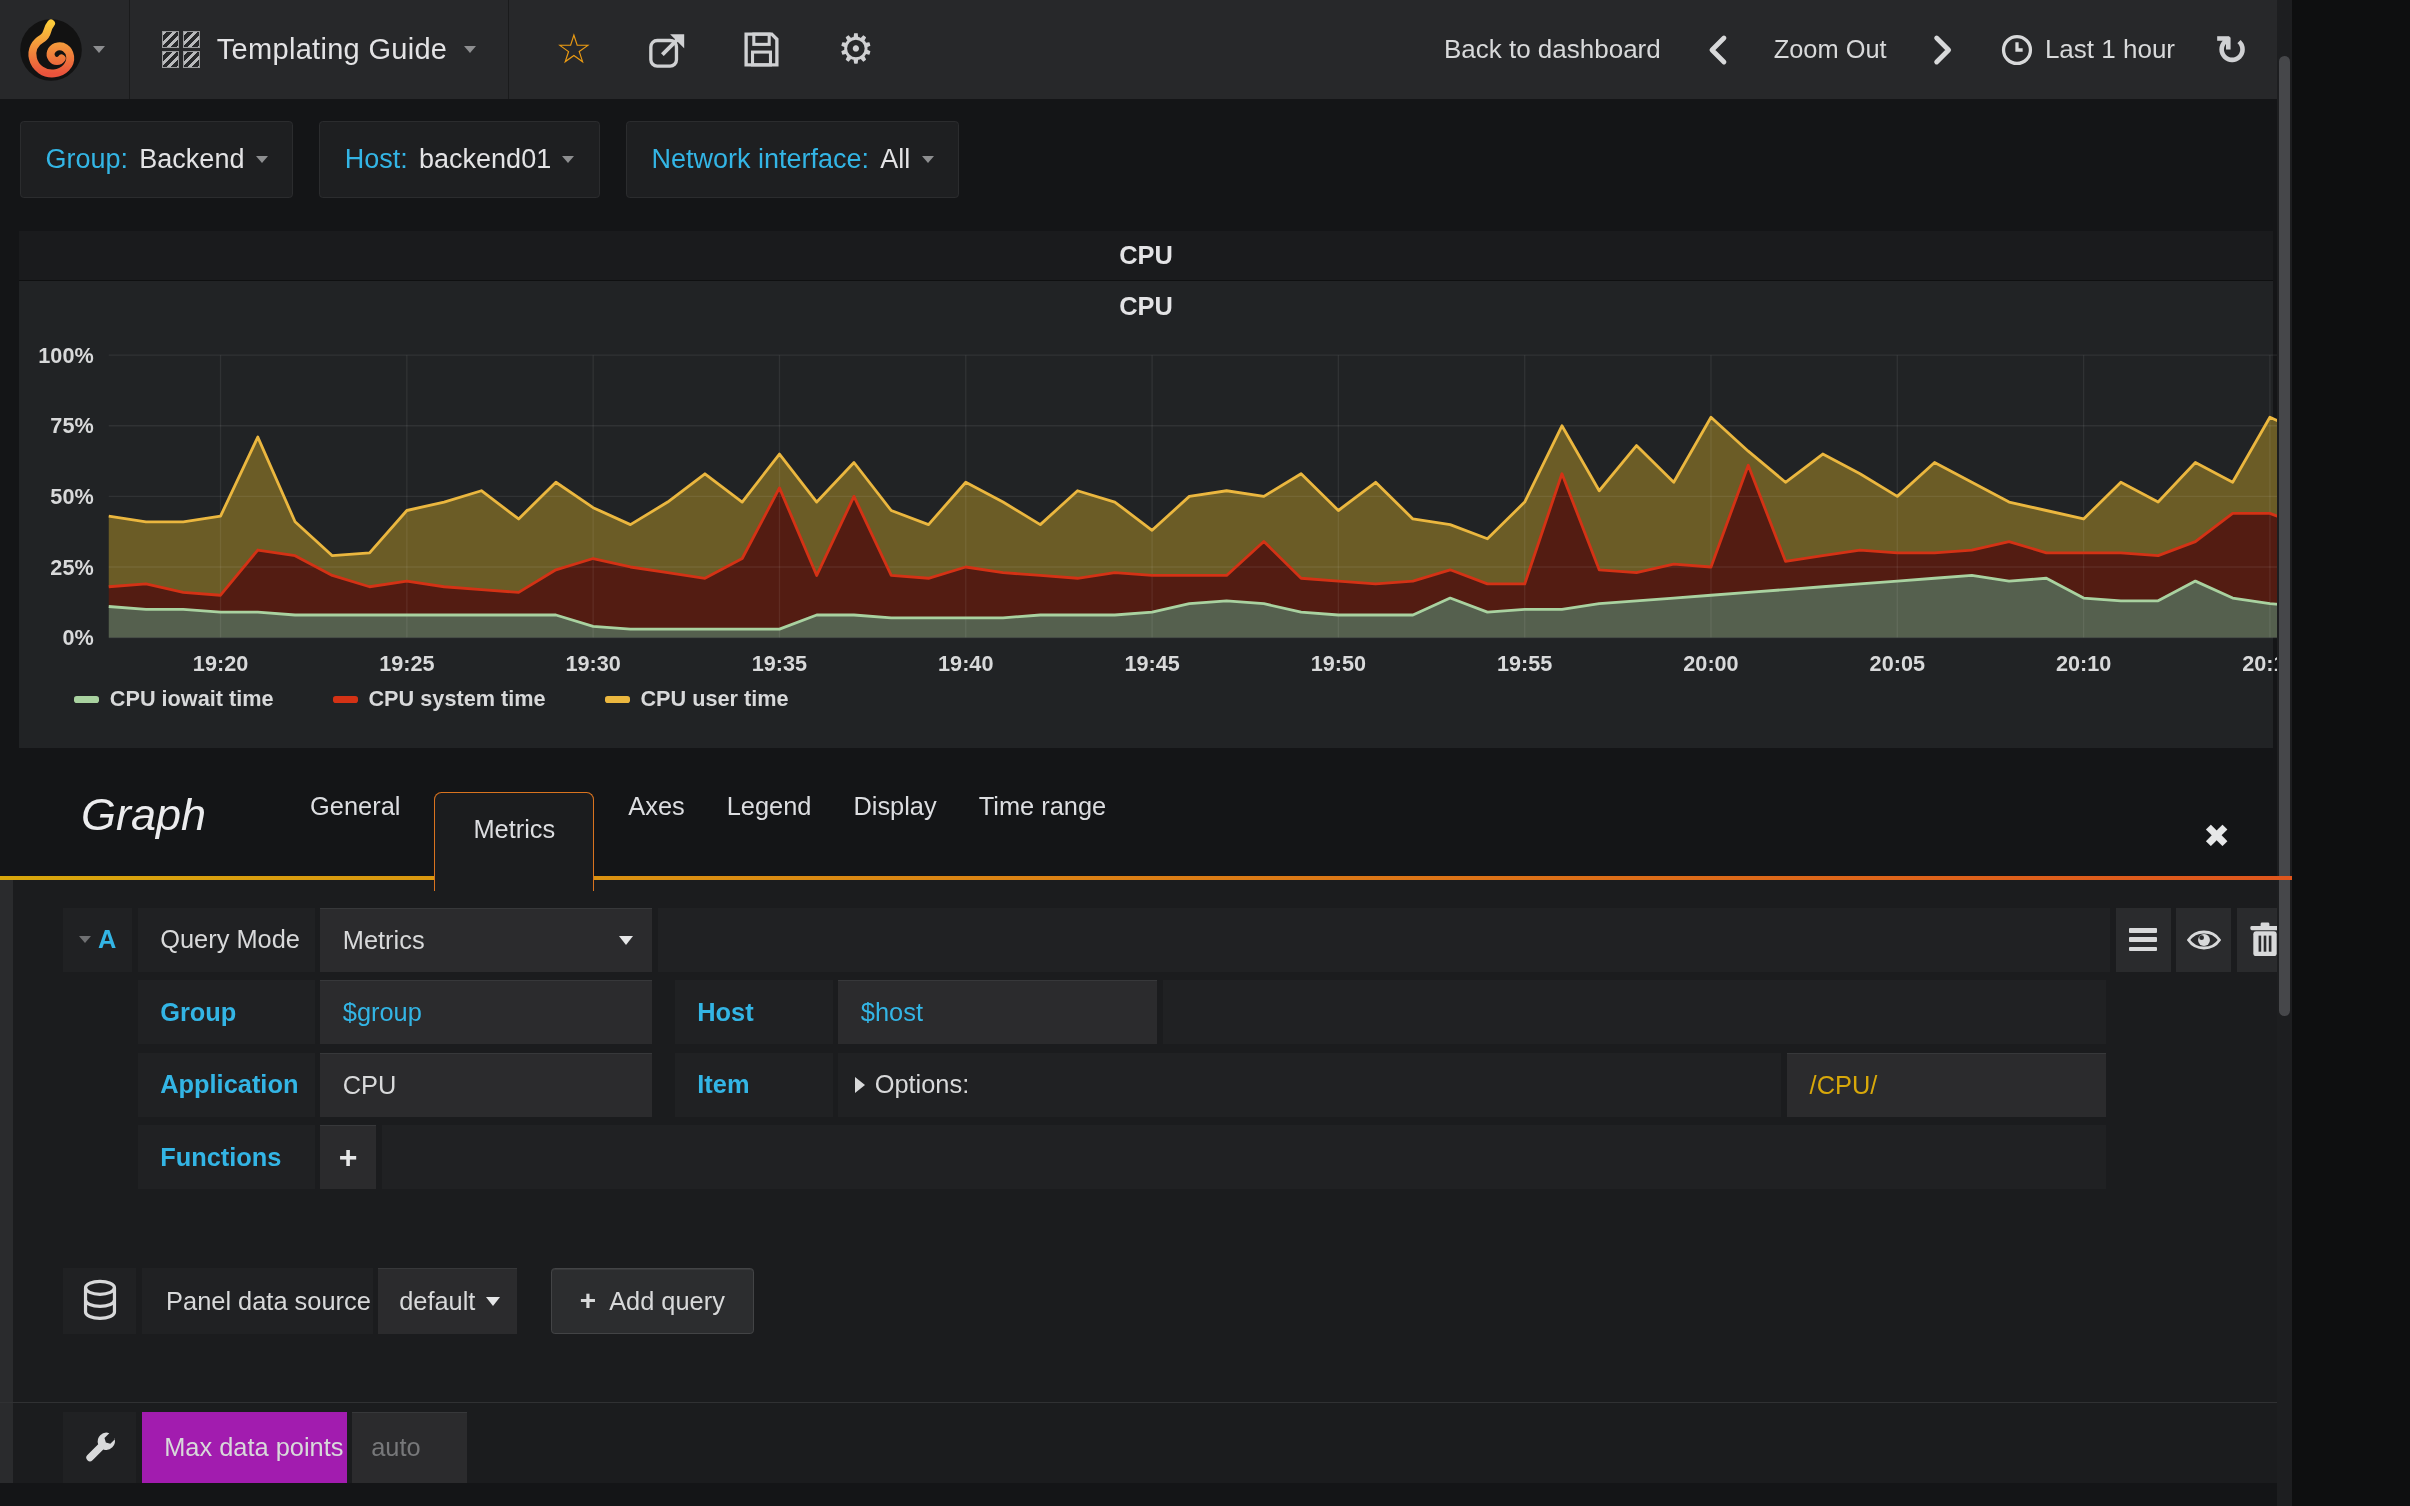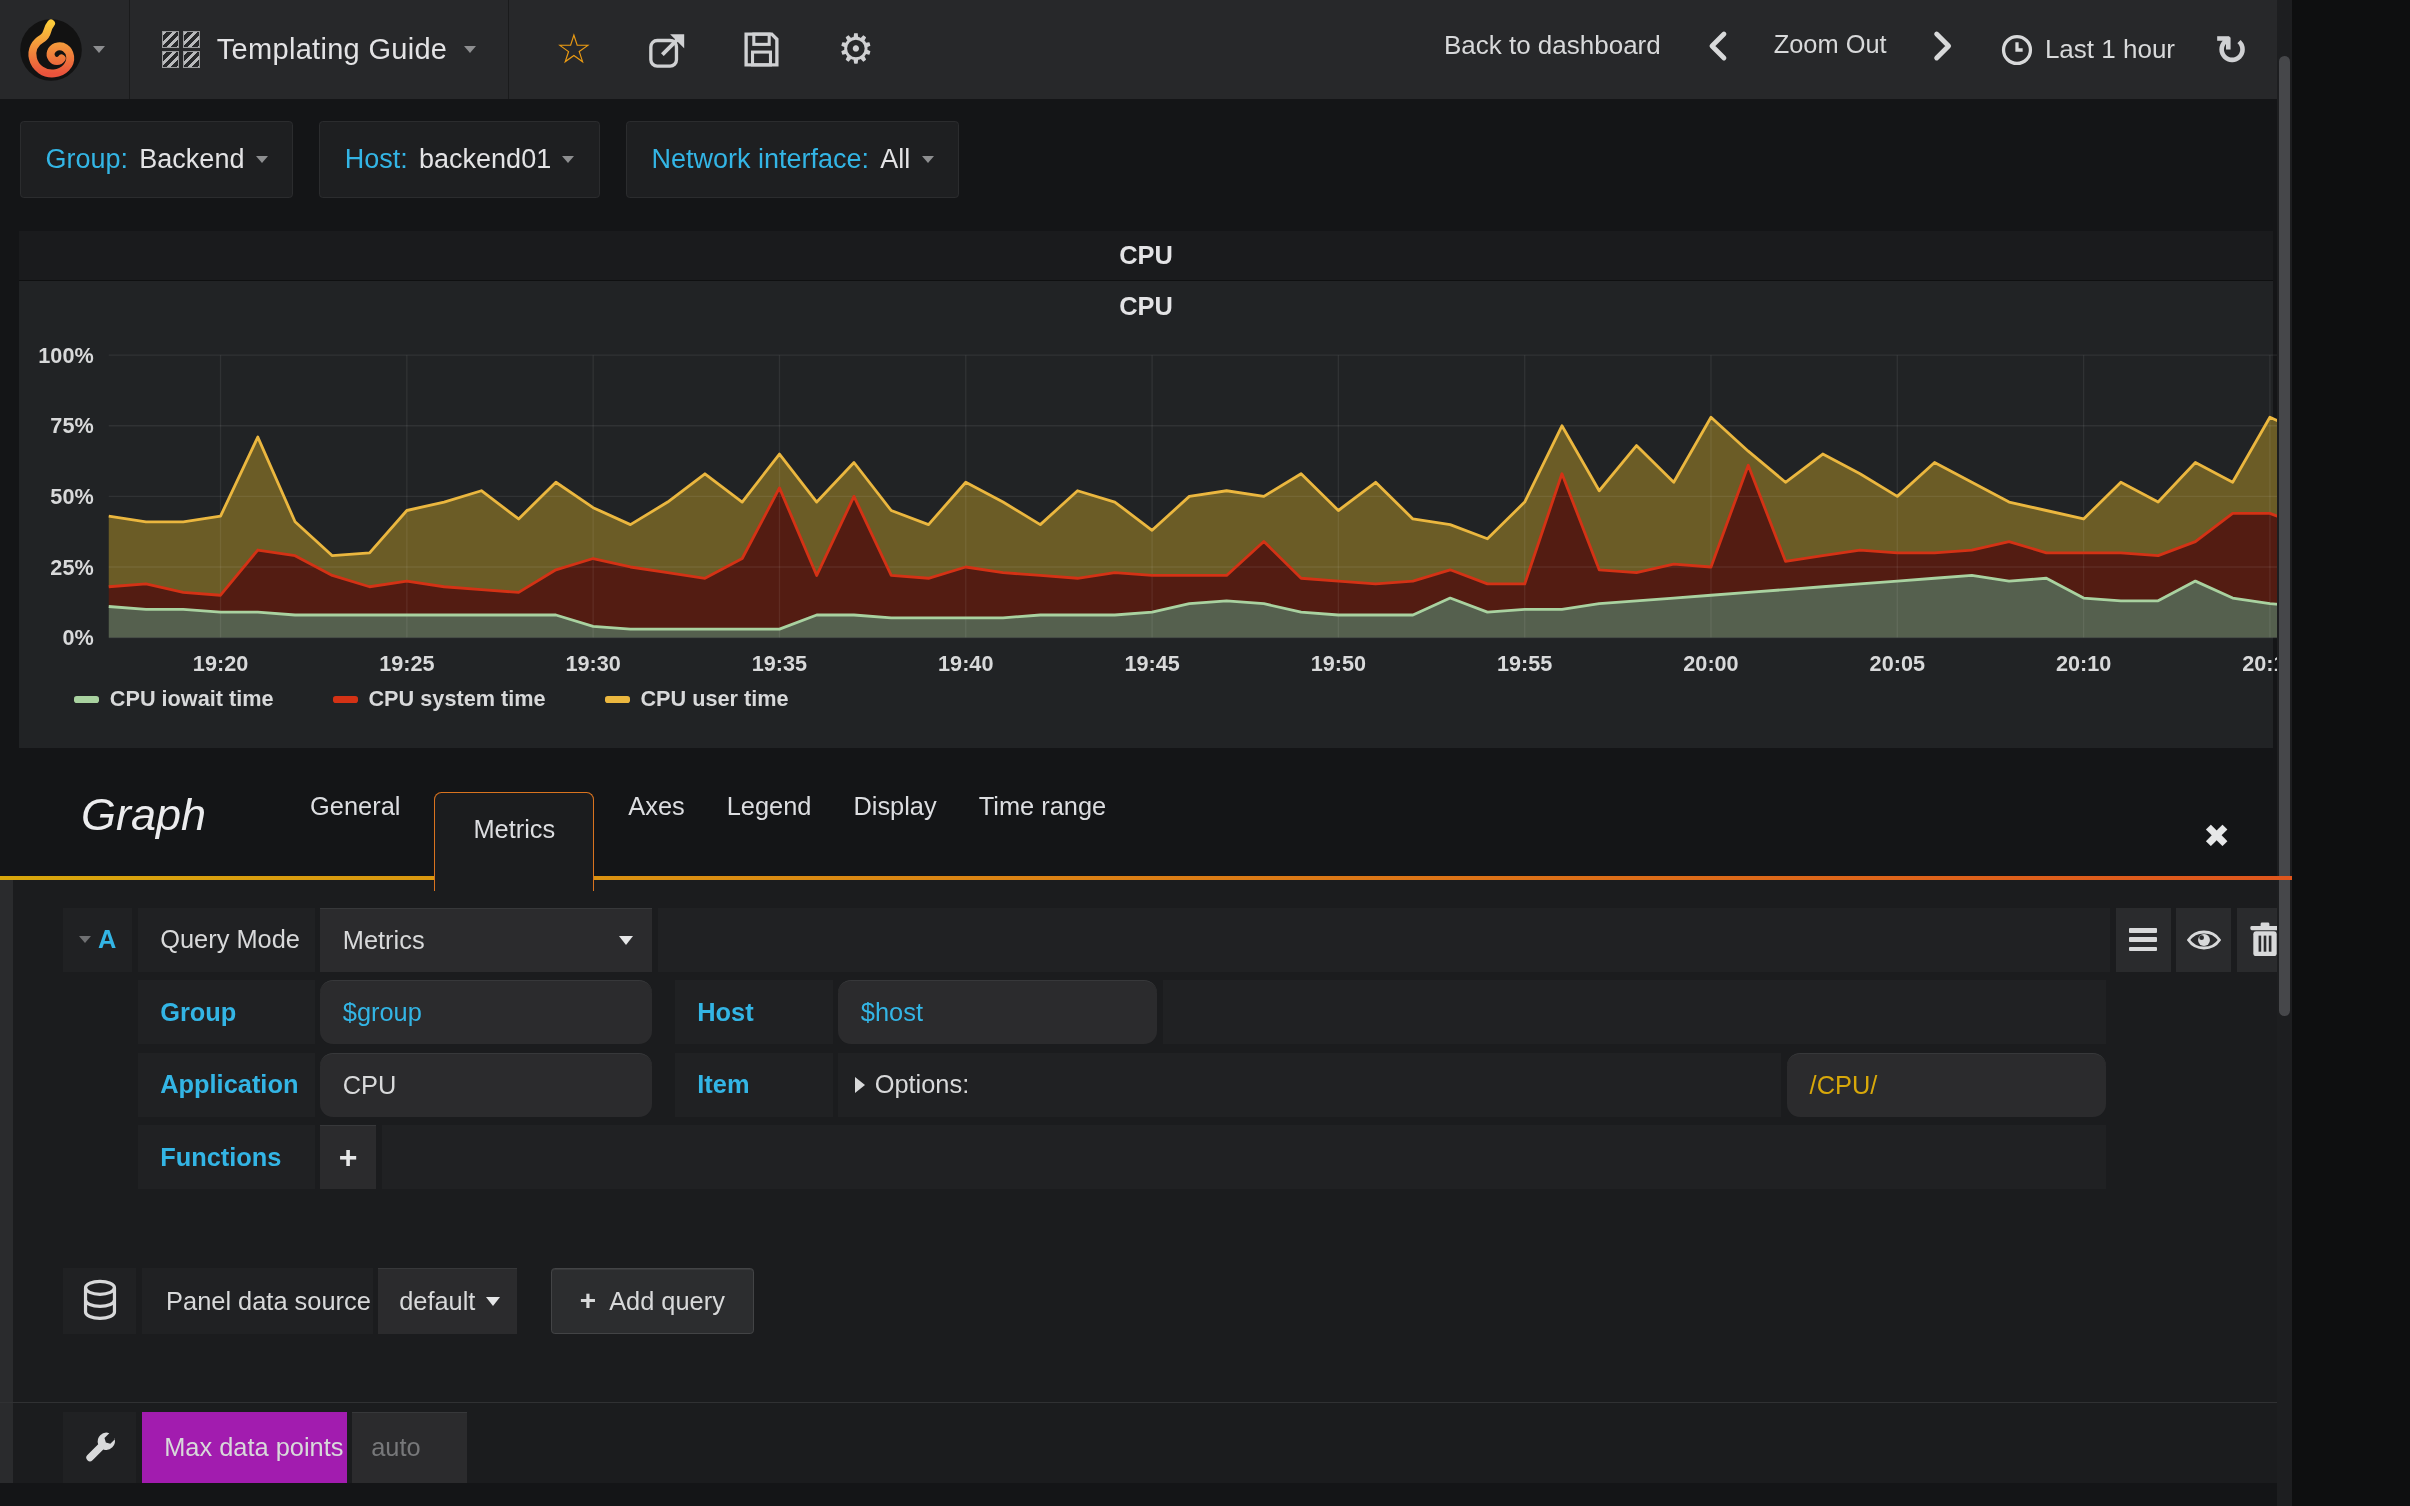--- a/index.html
+++ b/index.html
@@ -13,21 +13,21 @@
   .nav-title-group { display:flex; align-items:center; gap:17px; padding:0 32px; height:100%; border-right:1.9px solid #1a1b1c; }
   .dash-grid { display:grid; grid-template-columns:17px 17px; grid-template-rows:17px 17px; gap:3.8px; }
   .dash-grid i { background:repeating-linear-gradient(135deg,#b9babc 0 2.8px,rgba(0,0,0,0) 2.8px 6.6px); border:0.9px solid #9a9b9d; }
   .nav-title { font-size:29px; color:#e3e3e5; letter-spacing:0.3px; }
   .nav-actions { display:flex; align-items:center; gap:45px; padding:0 9.4px 0 40px; height:100%; }
   .nav-icon-btn { display:flex; align-items:center; justify-content:center; width:49px; height:100%; cursor:pointer; }
   .star-glyph { font-size:41px; color:#eb9b13; line-height:1; }
   .gear-glyph { font-size:41px; color:#d0d1d3; line-height:1; }
   .refresh-glyph { font-size:40px; color:#d0d1d3; font-weight:bold; line-height:1; }
   .close-glyph { font-size:32px; color:#e6e7e8; line-height:1; }
-  .nav-right { margin-left:auto; display:flex; gap:32px; padding-right:36px; font-size:26px; }
+  .nav-right { margin-left:auto; display:flex; align-items:center; gap:32px; padding-right:36px; font-size:26px; }
   .nav-right .navtext { cursor:pointer; color:#d8d9da; }
   .timepicker { display:flex; align-items:center; gap:11.3px; cursor:pointer; }
   .caret { width:0; height:0; border-left:7.5px solid rgba(0,0,0,0); border-right:7.5px solid rgba(0,0,0,0); border-top:9.4px solid #8d8e90; display:inline-block; }
   .caret.small { border-left-width:6.6px; border-right-width:6.6px; border-top-width:7.5px; }
 
   
   .submenu { display:flex; gap:26px; margin:21.7px 0 0 20px; }
   .var-box { display:flex; align-items:center; gap:11.3px; height:77px; padding:0 24.5px; background:#1e1f21; border:0.9px solid #2b2c2e; border-radius:3.8px; font-size:27px; cursor:pointer; }
   .var-label { color:#33b5e5; }
   .var-value { color:#e3e3e5; }
@@ -58,21 +58,21 @@
   
   .editor-content { background:#1b1c1e; border-left:13px solid #2a2b2d; padding:28px 0 0 50px; height:603px; }
   .qrow { display:flex; gap:5.6px; margin-bottom:8.5px; height:64px; }
   .cell { background:#202123; display:flex; align-items:center; font-size:25.4px; }
   .collapse-cell { width:69px; justify-content:center; gap:7.5px; cursor:pointer; }
   .collapse-cell .caret { border-top-color:#6f7072; }
   .qletter { color:#33b5e5; font-weight:bold; }
   .label-cell { width:177px; padding-left:22.6px; }
   .label-cell.blue { color:#33b5e5; font-weight:bold; }
   .label-cell.short { width:158px; }
-  .field { background:#2b2b2d; border-top:0.9px solid #37383a; width:332px; padding-left:22.6px; cursor:text;border-radius:13px; }
+  .field { background:#2b2b2d; border-top:0.9px solid #37383a; width:332px; padding-left:22.6px; cursor:text; }
   .field.host-w { width:319px; }
   .select-cell { background:#2b2b2d; border-top:0.9px solid #37383a; width:332px; padding:0 19px 0 22.6px; justify-content:space-between; cursor:pointer; }
   .select-cell .caret { border-top-color:#e6e7e8; }
   .blue-text { color:#33b5e5; }
   .gold-text { color:#d8a80a; }
   .filler { flex:1; }
   .row-indent { width:69px; background:none; }
   .icon-btn { width:55px; justify-content:center; background:#2a2b2d; cursor:pointer; }
   .qrow.inner { margin-right:186px; }
   .hamburger { display:flex; flex-direction:column; gap:4.7px; }

